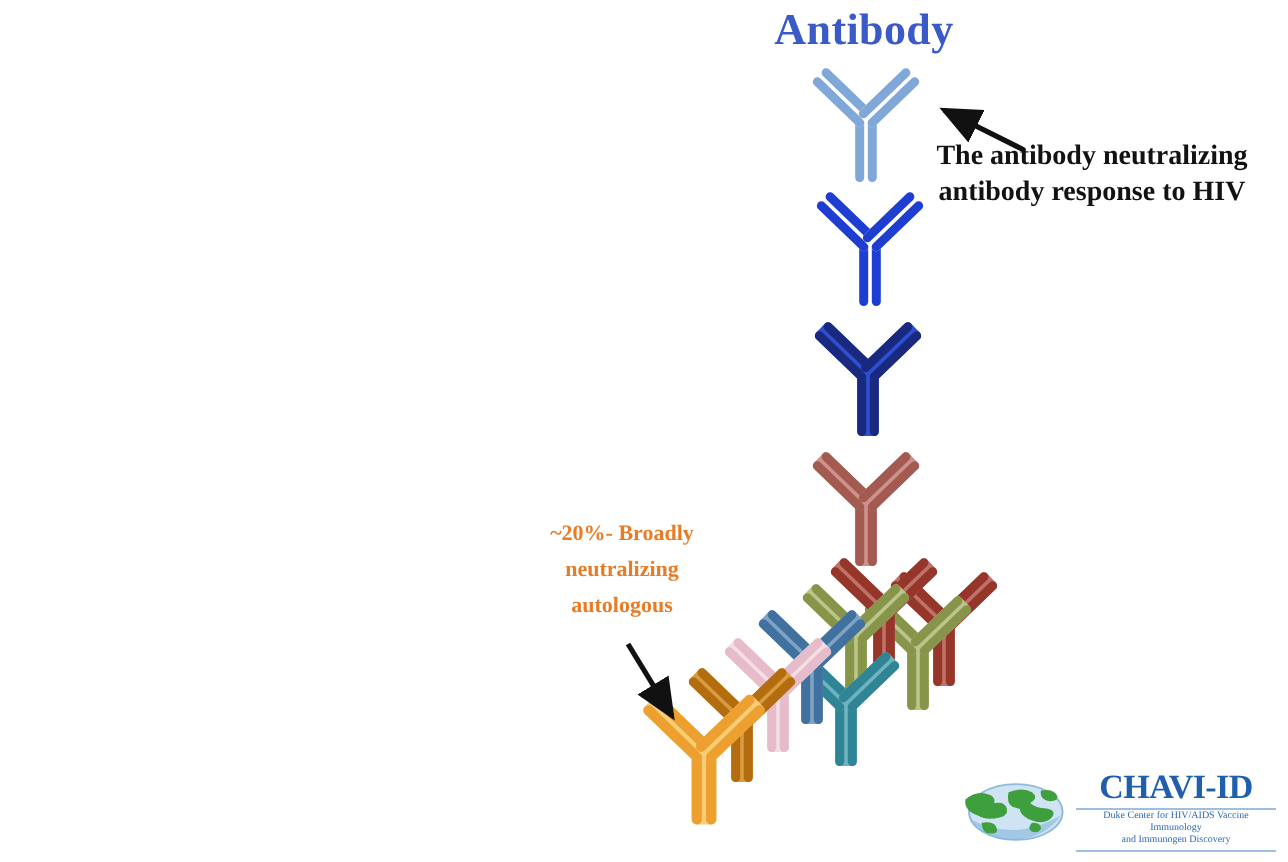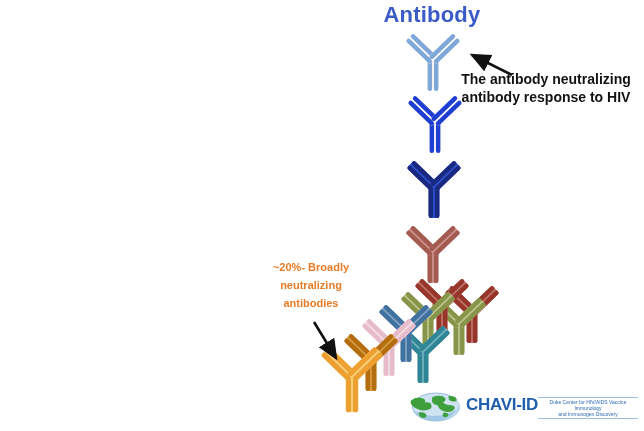--- a/index.html
+++ b/index.html
@@ -1,18 +1,18 @@
 <!DOCTYPE html>
 <html><head>
 <meta charset="utf-8">
 <style>
   html,body{margin:0;padding:0;background:#fff;}
   #slide{
     position:relative;width:644px;height:431px;background:#ffffff;
-    font-family:Liberation Sans, sans-serif;overflow:hidden;
+    font-family:Liberation Serif, serif;overflow:hidden;
   }
   
   .title{
     position:absolute;left:336px;top:2px;width:192px;text-align:center;
     font-size:22px;font-weight:bold;color:#3a5ac7;letter-spacing:.2px;
   }
   .anno{position:absolute;font-weight:bold;text-align:center;line-height:18px;}
   .anno-autologous{left:448px;top:70px;width:196px;font-size:14px;color:#121212;}
   .anno-bnab{left:238px;top:258px;width:146px;font-size:11px;color:#e87c26;}
   .nab-wavy{
@@ -38,21 +38,21 @@
   .ab-k9{left:312px;top:345px;width:80px;height:73px;}
   
   .arrow{position:absolute;overflow:visible;}
   .arrow-autologous{left:455px;top:45px;}
   .arrow-bnab{left:305px;top:315px;}
   
   .logo{
     position:absolute;right:2px;bottom:3px;display:flex;align-items:center;
     gap:4px;padding:2px 4px;
   }
-  .logo-text{display:flex;flex-direction:row;}
+  .logo-text{display:flex;flex-direction:column;align-items:center;}
   .logo-name{font-size:17px;font-weight:bold;color:#1f5fae;letter-spacing:-.3px;line-height:18px;}
   .logo-tagline{
     font-size:5px;line-height:6px;color:#2a6ab5;text-align:center;
     border-top:1px solid #9dbfe0;border-bottom:1px solid #9dbfe0;
     padding:1px 2px;margin-top:1px;max-width:96px;
   }
 </style>
 </head>
 <body>
 
@@ -131,21 +131,21 @@
     <div>The antibody neutralizing</div>
     <div>antibody response to HIV</div>
   </div>
   <svg class="arrow arrow-autologous" width="70" height="38">
     <line x1="57" y1="30" x2="17" y2="10" stroke="#111" stroke-width="2.6" marker-end="url(#ah)"></line>
   </svg>
 
   <div class="anno anno-bnab">
     <div>~20%- Broadly</div>
     <div>neutralizing</div>
-    <div>antibodies</div>
+    <div>autologous</div>
   </div>
   <svg class="arrow arrow-bnab" width="48" height="55">
     <line x1="9" y1="7" x2="31" y2="43" stroke="#111" stroke-width="2.6" marker-end="url(#ah)"></line>
   </svg>
 
   <div class="logo">
     <svg width="54" height="38" viewBox="0 0 60 42">
       <ellipse cx="31" cy="21" rx="26" ry="15.5" fill="#cfe3f2" stroke="#8fbadd" stroke-width="1"></ellipse>
       <path d="M6 25 Q30 38 56 23 Q48 35 31 36.5 Q13 36 6 25 Z" fill="#7fb2dc" opacity="0.55"></path>
       <path d="M3 14 q6 -5 12 -3 q5 1 4 5 q6 -1 7 3 q1 4 -4 5 q-7 2 -12 -1 q-8 -3 -7 -9 Z" fill="#3da03d"></path>

